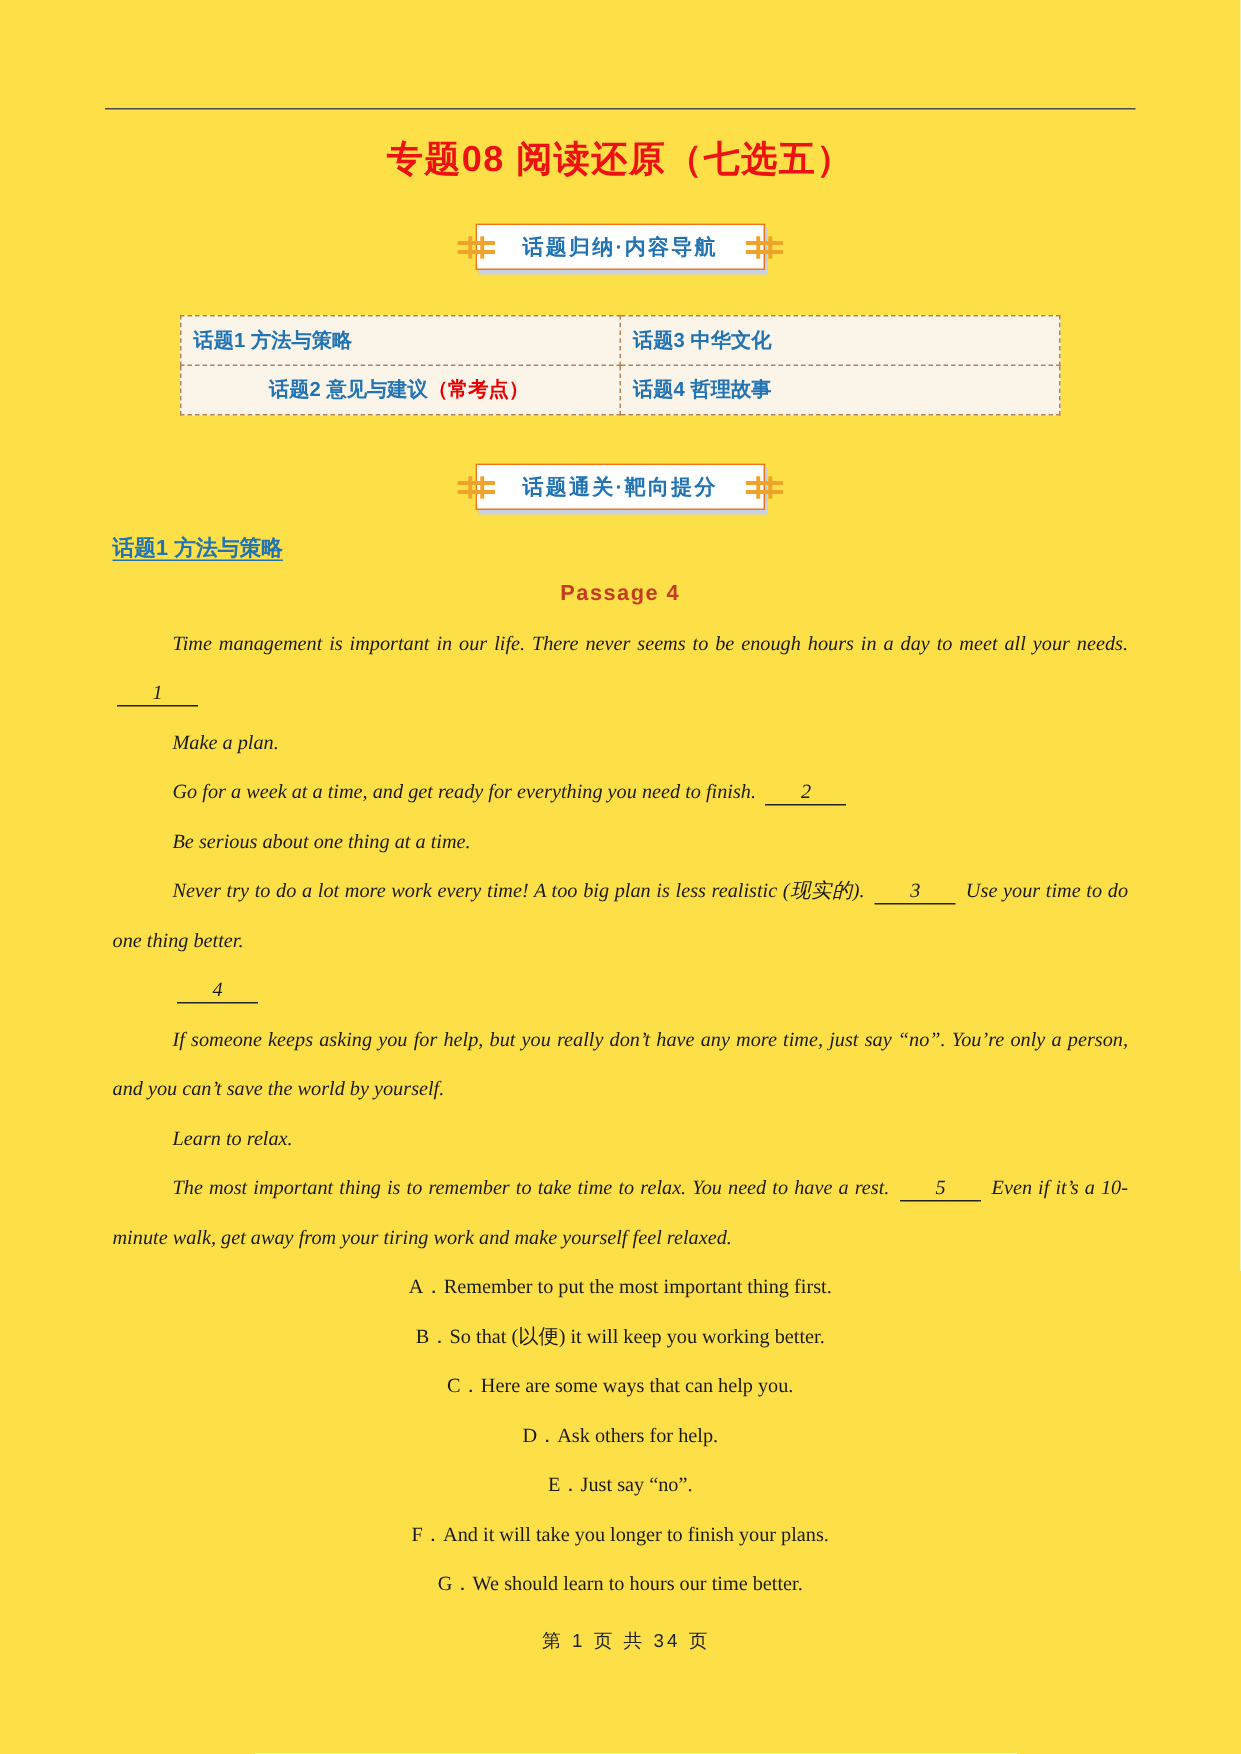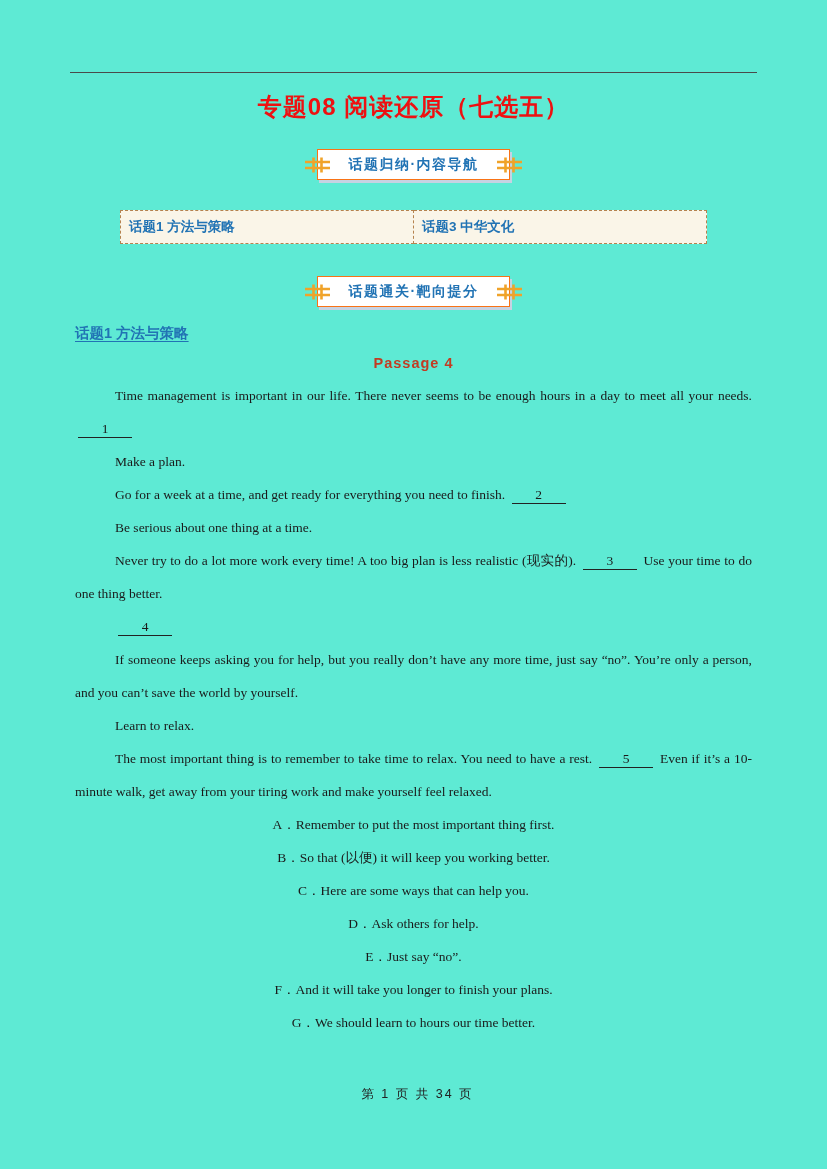--- a/index.html
+++ b/index.html
@@ -11,21 +11,21 @@
     --table-bg:#faf5e8;
     --passage-red:#c23b22;
   }
   *{margin:0;padding:0;box-sizing:border-box;}
   html,body{background:#fff;}
   body{
     width:827px;height:1169px;margin:0 auto;
     font-family:"Liberation Serif","DejaVu Serif",serif;
     color:#1a1a1a;
   }
-  .page{position:relative;width:827px;height:1169px;padding:72px 75px 0;overflow:hidden;background:#5eead4;}
+  .page{position:relative;width:827px;height:1169px;padding:72px 75px 0;overflow:hidden;background:#fde047;}
   .top-rule{border:none;border-top:1.5px solid #4a4a4a;margin:0 -5px 18px;}
   .doc-title{
     text-align:center;
     font-family:"Liberation Sans","DejaVu Sans",sans-serif;
     font-weight:bold;font-size:24px;line-height:32px;
     color:var(--title-red);letter-spacing:1px;margin-bottom:20px;
   }
   .banner-row{display:flex;justify-content:center;}
   .banner-row.first{margin-top:26px;margin-bottom:30px;}
   .banner-row.second{margin-top:32px;margin-bottom:16px;}
@@ -59,21 +59,21 @@
   }
   .section-heading span{text-decoration:underline;text-underline-offset:3px;}
   .passage-title{
     text-align:center;
     font-family:"Liberation Sans","DejaVu Sans",sans-serif;
     font-weight:bold;font-size:14.5px;line-height:20px;
     color:var(--passage-red);margin-bottom:6px;letter-spacing:1px;
   }
   .passage-body,.options-list{font-size:13.5px;line-height:33px;text-align:justify;}
   .para{margin:0;}
-  .para.indent{text-indent:40px;}
+  .para.indent{text-indent:40px;font-style:italic;}
   .blank{
     display:inline-block;min-width:54px;text-indent:0;
     border-bottom:1px solid #222;text-align:center;line-height:16px;
     margin:0 3px;
   }
   .option{margin:0;text-align:center;}
   .footer{
     position:absolute;left:8px;right:0;bottom:66px;text-align:center;
     font-family:"Liberation Sans","DejaVu Sans",sans-serif;
     font-size:12.5px;color:#222;letter-spacing:2px;
@@ -108,20 +108,24 @@
           </svg>
       </span>
     </div>
   </div>
 
   <table class="topic-table">
     <tbody>
       <tr>
         <td><span>话题1 方法与策略</span></td>
         <td><span>话题3 中华文化</span></td>
+      </tr>
+      <tr>
+        <td class="centered"><span>话题2 意见与建议</span><span class="hl">（常考点）</span></td>
+        <td><span>话题4 哲理故事</span></td>
       </tr>
     </tbody>
   </table>
 
   <div class="banner-row second">
     <div class="banner">
       <span class="deco left">
         <svg width="25" height="17" viewBox="0 0 25 17">
             <line x1="0" y1="5.5" x2="25" y2="5.5" stroke="currentColor" stroke-width="2.6"></line>
             <line x1="0" y1="11.5" x2="25" y2="11.5" stroke="currentColor" stroke-width="2.6"></line>

